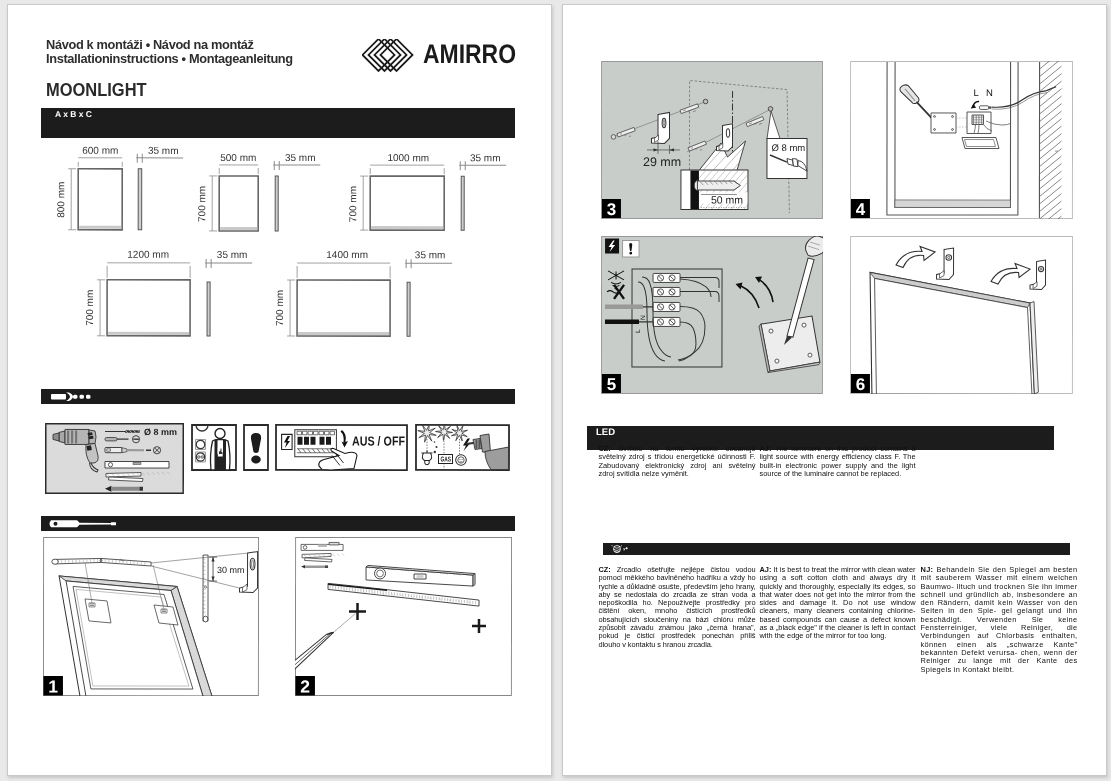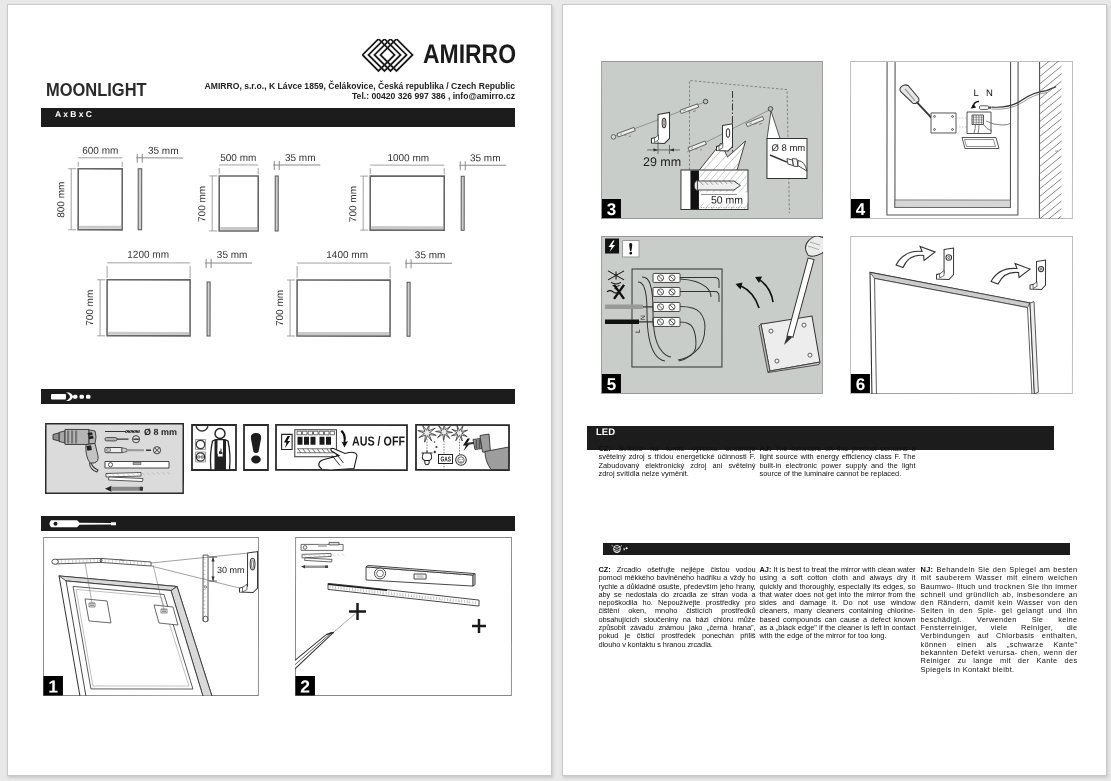--- a/index.html
+++ b/index.html
@@ -8,36 +8,36 @@
 .abs{position:absolute;}
 .bar{position:absolute;background:#1c1c1c;height:14px;font-size:0;line-height:0;}
 svg{transform:rotate(0.06deg);}
 
 </style>
 </head>
 <body>
 
 <div class="page" style="left:7px;">
 
+  <div class="abs" style="left:38px;top:33px;font-size:12.8px;font-weight:bold;color:#2e2e2e;line-height:14.4px;letter-spacing:-0.35px;">Návod k montáži • Návod na montáž<br>Installationinstructions • Montageanleitung</div>
 
   <div class="abs" style="left:38px;top:74px;font-size:18.5px;font-weight:bold;color:#2a2a2a;transform:scale(0.89,1);transform-origin:0 0;">MOONLIGHT</div>
 
   <svg class="abs" style="left:354px;top:34px;" width="165" height="40" viewBox="0 0 165 40">
     <g stroke="#1d1d1d" fill="none" stroke-width="1.8">
       <path d="M16.5 0 L0.5 16 L16.5 32 L32.5 16 Z"></path>
       <path d="M22.5 0 L6.5 16 L22.5 32 L38.5 16 Z"></path>
       <path d="M28.5 0 L12.5 16 L28.5 32 L44.5 16 Z"></path>
       <path d="M34.5 0 L18.5 16 L34.5 32 L50.5 16 Z"></path>
     </g>
     <text x="61" y="24" font-size="27" font-weight="bold" fill="#1a1a1a" font-family="Liberation Sans" textLength="93" lengthAdjust="spacingAndGlyphs">AMIRRO</text>
   </svg>
 
-  <div class="abs" style="right:36px;top:77px;font-size:8.6px;font-weight:bold;color:#222;text-align:right;line-height:9.5px;">AMIRRO, s.r.o., K Lávce 1859, Čelákovice, Česká republika / Czech Republic<br>Tel.: 00420 326 997 386 , info@amirro.cz</div>
-
-  <div class="bar" style="left:33px;top:103px;width:474px;height:19px;"><span style="color:#fff;font-size:8.5px;font-weight:bold;margin-left:14px;line-height:13px;display:inline-block;vertical-align:top;transform:rotate(0.03deg);">A x B x C</span></div>
+
+  <div class="bar" style="left:33px;top:103px;width:474px;height:30px;"><span style="color:#fff;font-size:8.5px;font-weight:bold;margin-left:14px;line-height:13px;display:inline-block;vertical-align:top;transform:rotate(0.03deg);">A x B x C</span></div>
 
   <svg class="abs" style="left:0;top:0;" width="545" height="772" viewBox="0 0 545 772">
     <g font-family="Liberation Sans" font-size="10" fill="#333">
 
       <g stroke="#8a8a8a" fill="none">
         <rect x="70" y="164" width="44" height="61" stroke="#666" stroke-width="1.6"></rect>
           <rect x="71" y="221" width="42" height="3" fill="#c9c9c9" stroke="none"></rect>
         <line x1="70" y1="153" x2="114" y2="153" stroke-width="0.8"></line>
         <line x1="70" y1="157" x2="70" y2="162" stroke-width="0.8"></line>
         <line x1="114" y1="157" x2="114" y2="162" stroke-width="0.8"></line>

